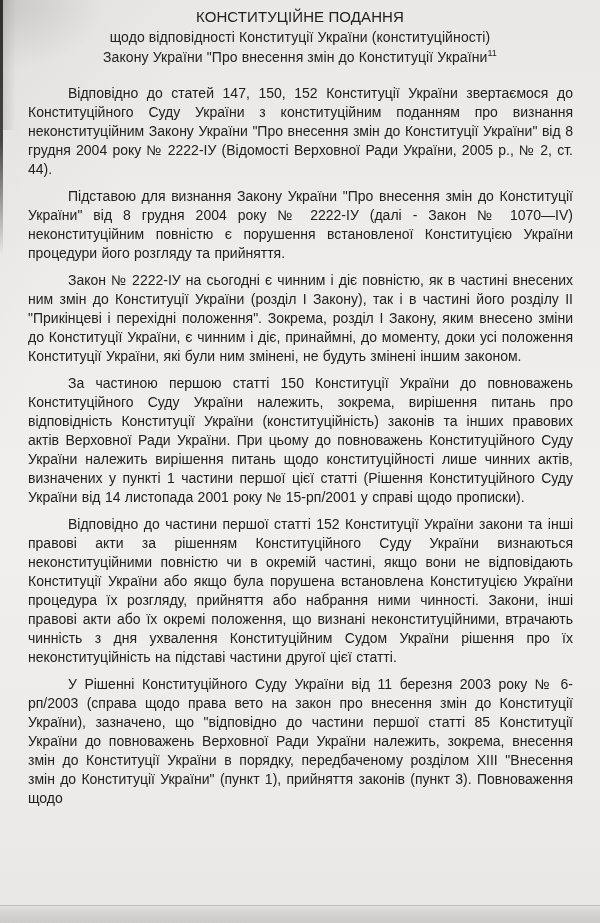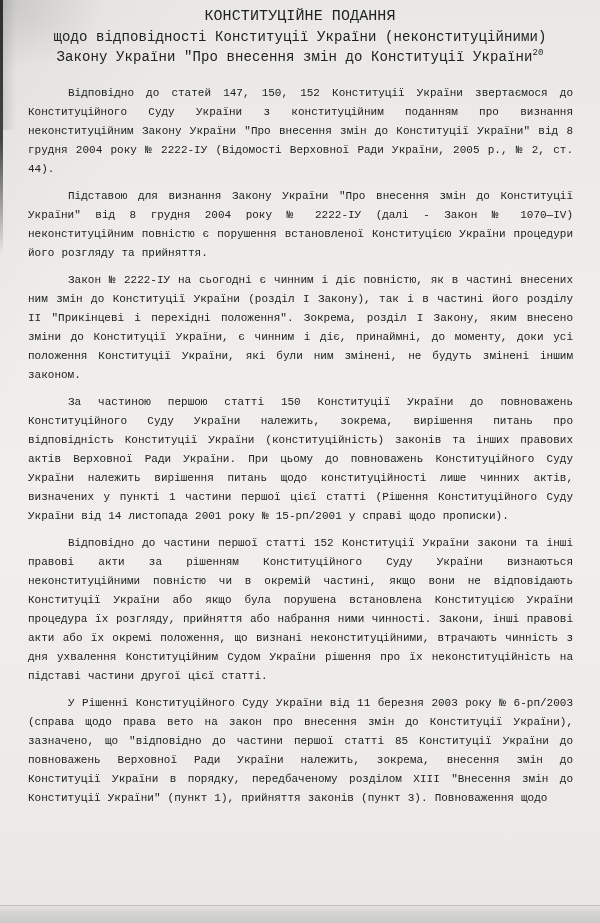--- a/index.html
+++ b/index.html
@@ -10,21 +10,21 @@
   .page {
     position: relative;
     width: 600px;
     height: 923px;
     overflow: hidden;
     box-sizing: border-box;
     background:
       radial-gradient(150px 100px at 0px 0px, rgba(140,140,138,0.30), rgba(140,140,138,0) 70%),
       linear-gradient(115deg, rgba(205,204,202,0.30) 0%, rgba(236,235,233,0) 20%),
       linear-gradient(180deg, #e9e8e6 0%, #eeedeb 30%, #f0efed 58%, #ebeae8 90%, #e8e7e5 100%);
-    font-family: Liberation Mono, monospace;
+    font-family: Liberation Sans, sans-serif;
     color: #1f1f1f;
     text-rendering: optimizeLegibility;
   }
   
   .edge-left {
     position: absolute;
     left: 0; top: 0;
     width: 3px; height: 255px;
     background: linear-gradient(180deg, #2d2d2b 0%, #454543 55%, rgba(69,69,67,0) 100%);
   }
@@ -55,37 +55,37 @@
   }
   .title-block sup {
     font-size: 9px;
     line-height: 0;
   }
   .body-text {
     margin: 17px 27px 0 28px;
   }
   .body-text p {
     margin: 1px 0 8px 0;
-    font-size: 11px;
+    font-size: 14px;
     line-height: 19px;
     text-align: justify;
     text-indent: 40px;
     word-spacing: 0.5px;
     color: #212121;
   }
 </style>
 </head>
 <body>
 
 <div class="page">
 
   <div class="title-block">
     <div class="title-main">КОНСТИТУЦІЙНЕ ПОДАННЯ</div>
-    <div>щодо відповідності Конституції України (неконституційними)</div>
-    <div><span>Закону України "Про внесення змін до Конституції України</span><sup>20</sup></div>
+    <div>щодо відповідності Конституції України (конституційності)</div>
+    <div><span>Закону України "Про внесення змін до Конституції України</span><sup>11</sup></div>
   </div>
 
   <div class="body-text">
     <p>Відповідно до статей 147, 150, 152 Конституції України звертаємося до Конституційного Суду України з конституційним поданням про визнання неконституційним Закону України "Про внесення змін до Конституції України" від 8 грудня 2004 року № 2222-ІУ (Відомості Верховної Ради України, 2005 р., № 2, ст. 44).</p>
     <p>Підставою для визнання Закону України "Про внесення змін до Конституції України" від 8 грудня 2004 року № 2222-ІУ (далі - Закон № 1070—IV) неконституційним повністю є порушення встановленої Конституцією України процедури його розгляду та прийняття.</p>
     <p>Закон № 2222-ІУ на сьогодні є чинним і діє повністю, як в частині внесених ним змін до Конституції України (розділ I Закону), так і в частині його розділу II "Прикінцеві і перехідні положення". Зокрема, розділ I Закону, яким внесено зміни до Конституції України, є чинним і діє, принаймні, до моменту, доки усі положення Конституції України, які були ним змінені, не будуть змінені іншим законом.</p>
     <p>За частиною першою статті 150 Конституції України до повноважень Конституційного Суду України належить, зокрема, вирішення питань про відповідність Конституції України (конституційність) законів та інших правових актів Верховної Ради України. При цьому до повноважень Конституційного Суду України належить вирішення питань щодо конституційності лише чинних актів, визначених у пункті 1 частини першої цієї статті (Рішення Конституційного Суду України від 14 листопада 2001 року № 15-рп/2001 у справі щодо прописки).</p>
     <p>Відповідно до частини першої статті 152 Конституції України закони та інші правові акти за рішенням Конституційного Суду України визнаються неконституційними повністю чи в окремій частині, якщо вони не відповідають Конституції України або якщо була порушена встановлена Конституцією України процедура їх розгляду, прийняття або набрання ними чинності. Закони, інші правові акти або їх окремі положення, що визнані неконституційними, втрачають чинність з дня ухвалення Конституційним Судом України рішення про їх неконституційність на підставі частини другої цієї статті.</p>
     <p>У Рішенні Конституційного Суду України від 11 березня 2003 року № 6-рп/2003 (справа щодо права вето на закон про внесення змін до Конституції України), зазначено, що "відповідно до частини першої статті 85 Конституції України до повноважень Верховної Ради України належить, зокрема, внесення змін до Конституції України в порядку, передбаченому розділом XIII "Внесення змін до Конституції України" (пункт 1), прийняття законів (пункт 3). Повноваження щодо</p>
   </div>

